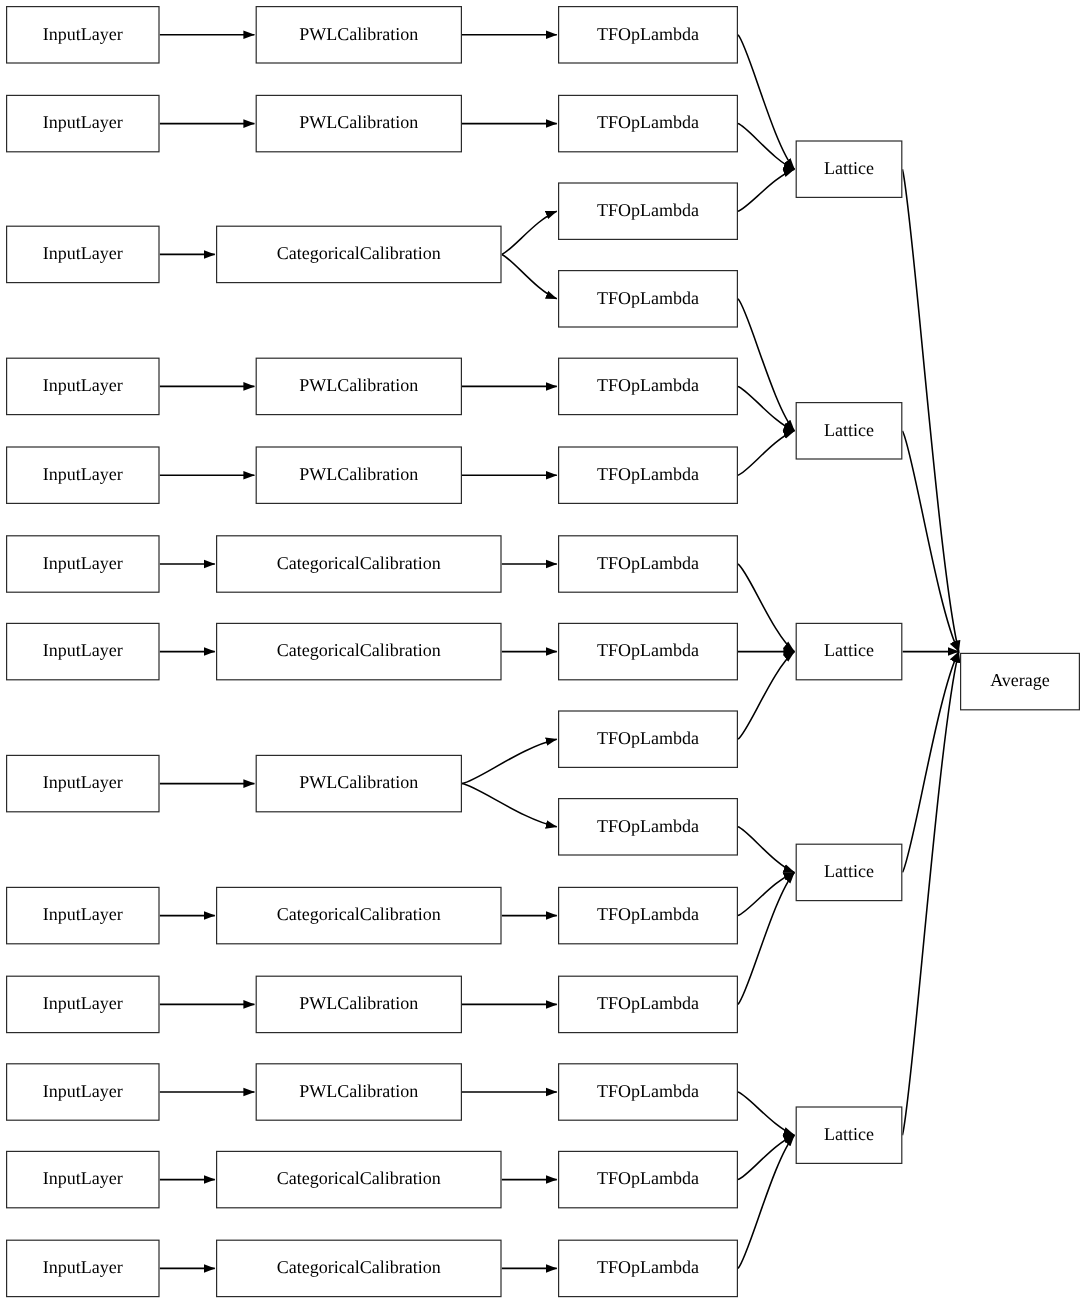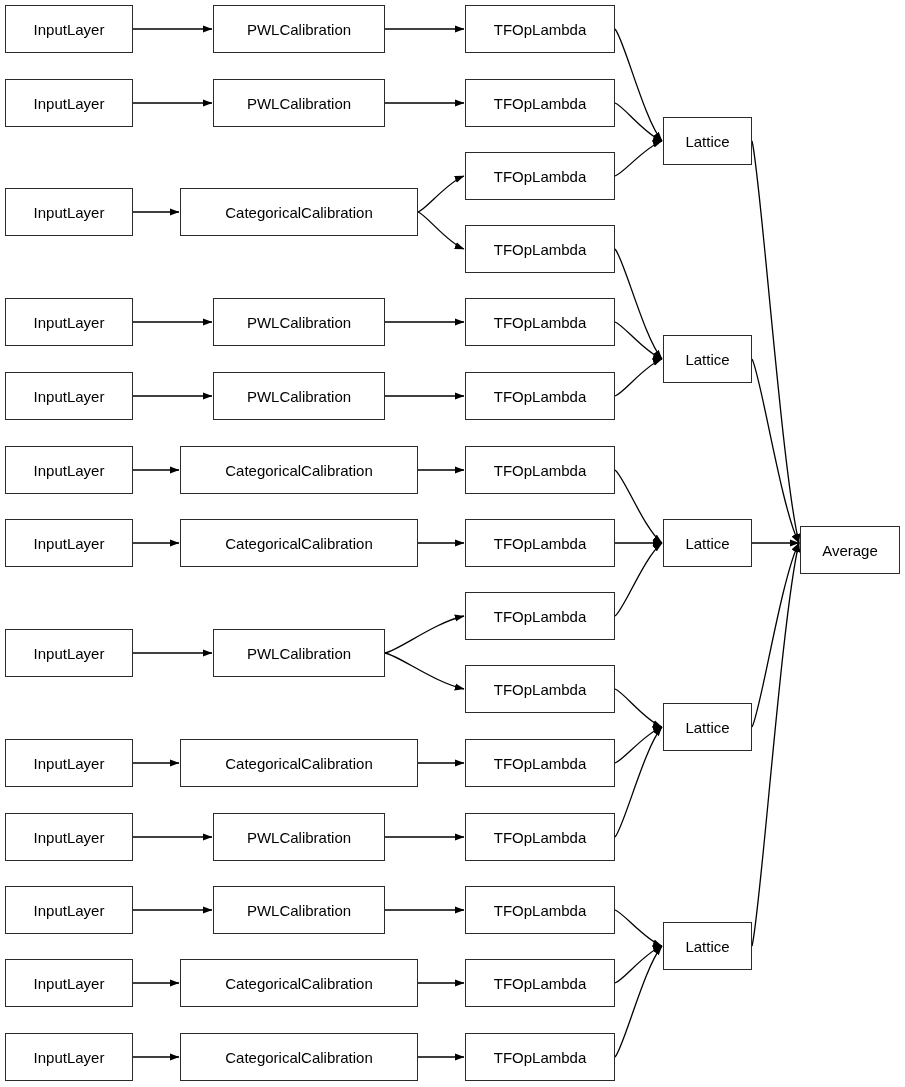--- a/index.html
+++ b/index.html
@@ -1,17 +1,17 @@
 <!DOCTYPE html>
 <html><head>
 <meta charset="utf-8">
 <style>
   html,body{margin:0;padding:0;background:#ffffff;}
   #canvas{position:relative;width:905px;height:1087px;background:#ffffff;
-          font-family:Liberation Sans, sans-serif;overflow:hidden;}
+          font-family:Liberation Serif, serif;overflow:hidden;}
   .node{position:absolute;box-sizing:border-box;border:1px solid #2b2b2b;background:#ffffff;
         display:flex;align-items:center;justify-content:center;color:#000000;
         font-size:15px;line-height:1;white-space:nowrap;}
   svg.edges{position:absolute;left:0;top:0;width:905px;height:1087px;pointer-events:none;}
 </style>
 </head>
 <body>
 
 <div id="canvas">
   <svg class="edges">
@@ -203,17 +203,17 @@
       </div>
       <div class="node" style="left: 663px; top: 519px; width: 89px; height: 48px;">
         <span>Lattice</span>
       </div>
       <div class="node" style="left: 663px; top: 703px; width: 89px; height: 48px;">
         <span>Lattice</span>
       </div>
       <div class="node" style="left: 663px; top: 922px; width: 89px; height: 48px;">
         <span>Lattice</span>
       </div>
-      <div class="node" style="left: 800px; top: 526px; width: 100px; height: 48px;">
+      <div class="node" style="left: 800px; top: 544px; width: 100px; height: 48px;">
         <span>Average</span>
       </div>
     </div>
 </div>
 
 </body></html>

